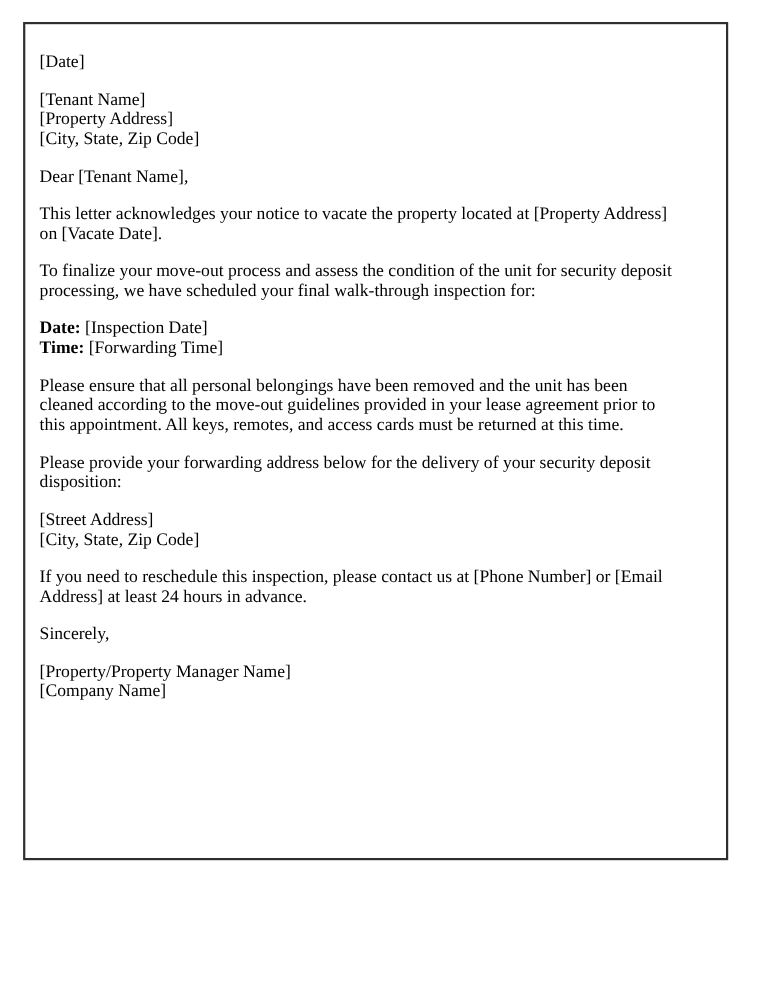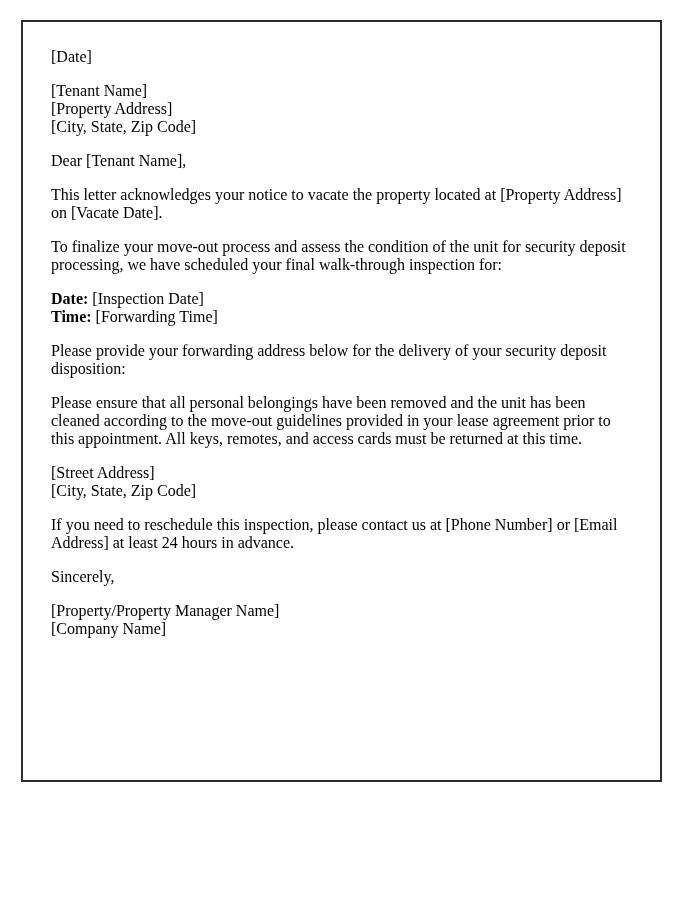--- a/index.html
+++ b/index.html
@@ -21,21 +21,21 @@
     position: absolute;
     left: 21px;
     top: 20px;
     width: 641px;
     height: 762px;
     box-sizing: border-box;
     border: 2px solid #2e2e2e;
     background: #ffffff;
   }
   .content {
-    padding: 26px 28px 0 28px;
+    padding: 26px 28px 0 13px;
     font-size: 16px;
     line-height: 18px;
     color: #000000;
   }
   .block {
     margin: 0 0 16px 0;
   }
   .line {
     white-space: nowrap;
   }
@@ -78,28 +78,28 @@
         <div class="line">To finalize your move-out process and assess the condition of the unit for security deposit</div>
         <div class="line">processing, we have scheduled your final walk-through inspection for:</div>
       </div>
 
       <div class="block">
         <div class="line kv"><span class="bold">Date:</span> <span class="value">[Inspection Date]</span></div>
         <div class="line kv"><span class="bold">Time:</span> <span class="value">[Forwarding Time]</span></div>
       </div>
 
       <div class="block">
-        <div class="line">Please provide your forwarding address below for the delivery of your security deposit</div>
-        <div class="line">disposition:</div>
+        <div class="line">Please ensure that all personal belongings have been removed and the unit has been</div>
+        <div class="line">cleaned according to the move-out guidelines provided in your lease agreement prior to</div>
+        <div class="line">this appointment. All keys, remotes, and access cards must be returned at this time.</div>
       </div>
 
       <div class="block">
-        <div class="line">Please ensure that all personal belongings have been removed and the unit has been</div>
-        <div class="line">cleaned according to the move-out guidelines provided in your lease agreement prior to</div>
-        <div class="line">this appointment. All keys, remotes, and access cards must be returned at this time.</div>
+        <div class="line">Please provide your forwarding address below for the delivery of your security deposit</div>
+        <div class="line">disposition:</div>
       </div>
 
       <div class="block">
         <div class="line">[Street Address]</div>
         <div class="line">[City, State, Zip Code]</div>
       </div>
 
       <div class="block">
         <div class="line">If you need to reschedule this inspection, please contact us at [Phone Number] or [Email</div>
         <div class="line">Address] at least 24 hours in advance.</div>

